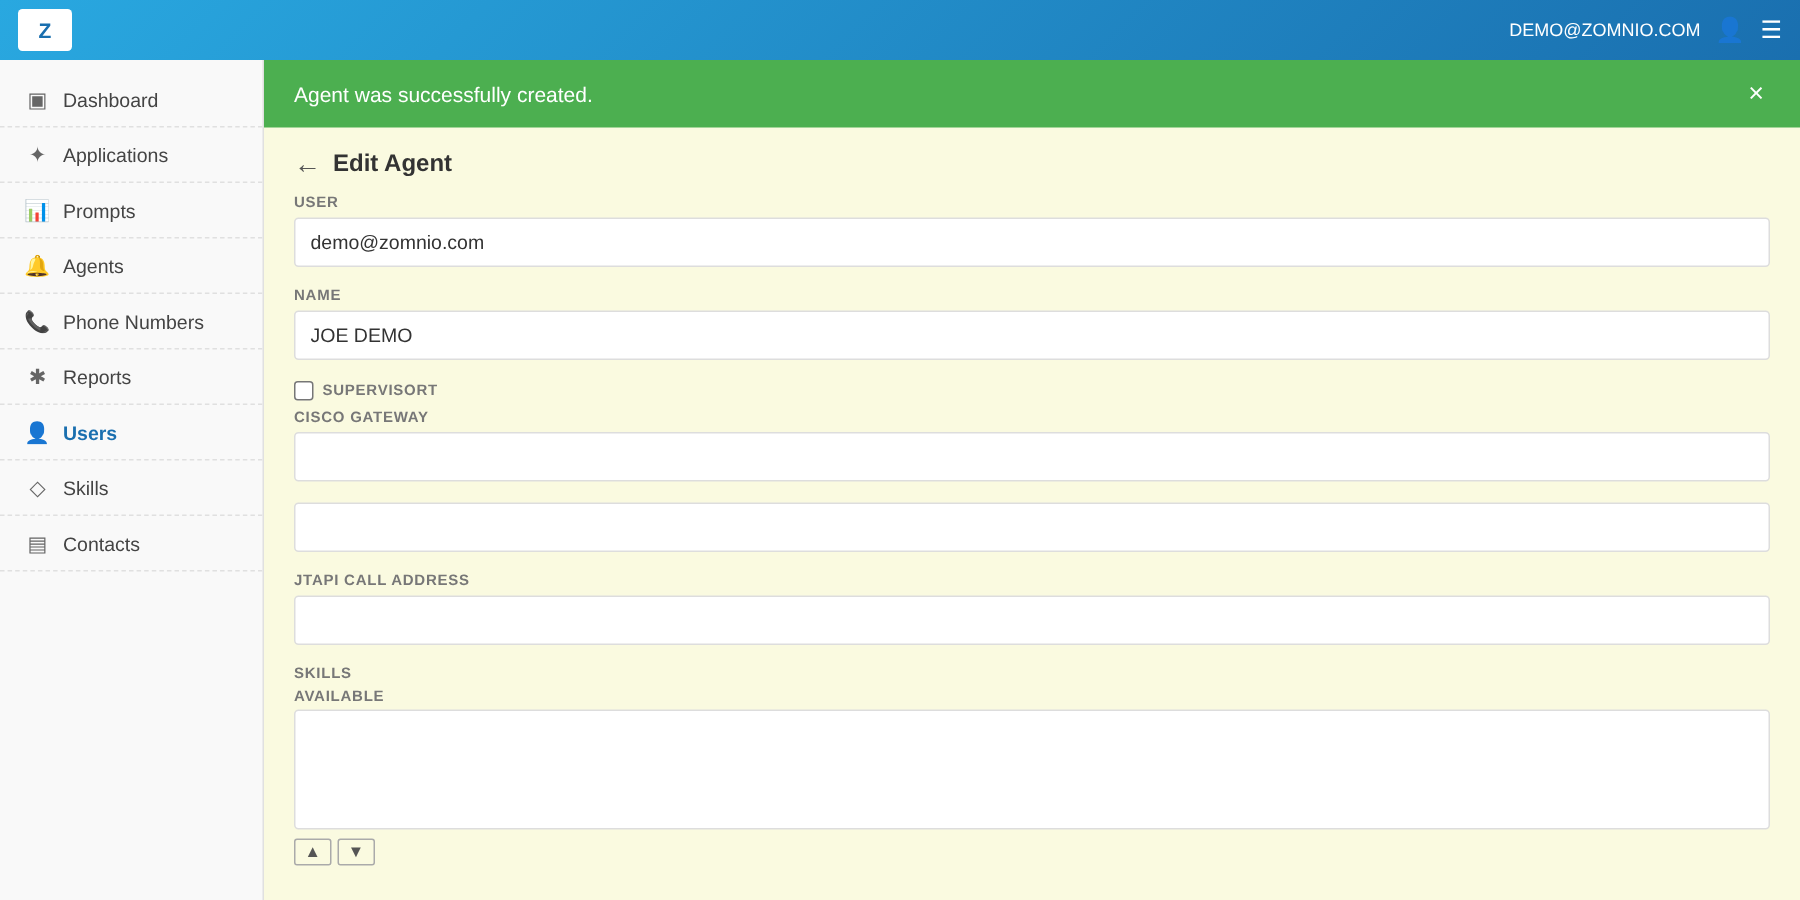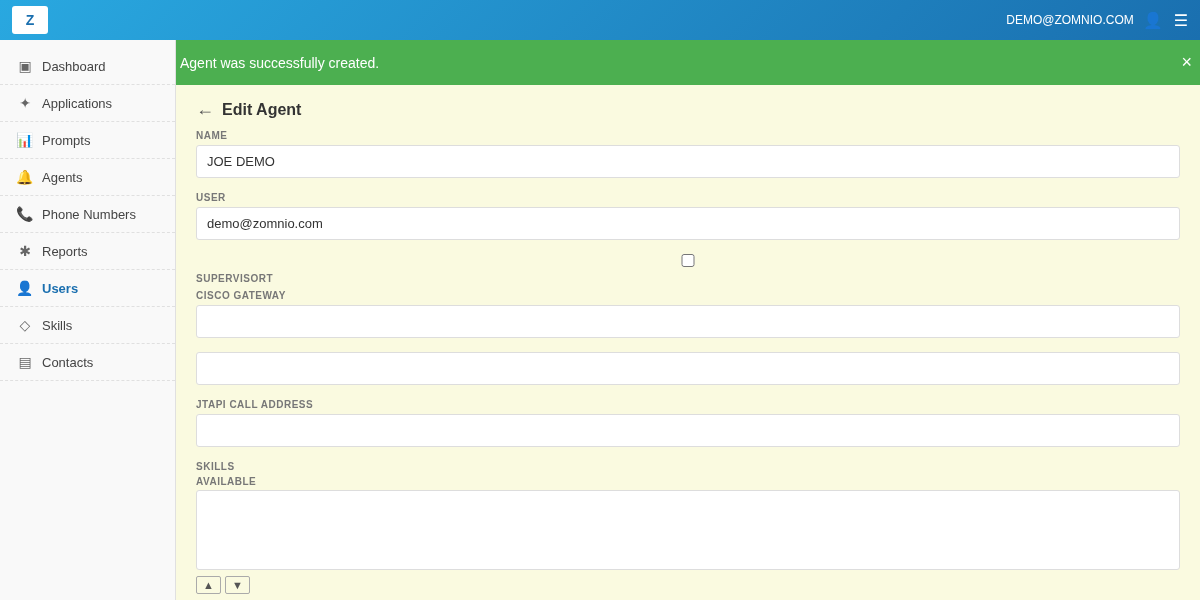--- a/index.html
+++ b/index.html
@@ -81,21 +81,21 @@
       flex: 1;
       background: #fafae0;
       overflow-y: auto;
       position: relative;
     }
 
     
     .success-banner {
       background: #4caf50;
       color: #fff;
-      padding: 12px 4px;
+      padding: 12px 20px;
       display: flex;
       align-items: center;
       justify-content: space-between;
       font-size: 14px;
     }
     .success-banner .close-btn {
       background: none;
       border: none;
       color: #fff;
       font-size: 18px;
@@ -142,23 +142,23 @@
       border: 1px solid #ddd;
       border-radius: 3px;
       background: #fff;
       font-size: 13px;
       color: #333;
     }
 
     
     .checkbox-row {
       display: flex;
+      align-items: center;
       gap: 6px;
       margin-bottom: 6px;
-      flex-direction: column;
     }
     .checkbox-row input[type="checkbox"] { cursor: pointer; }
     .checkbox-label {
       font-size: 10px;
       font-weight: bold;
       color: #777;
       letter-spacing: 0.5px;
       text-transform: uppercase;
     }
 
@@ -271,27 +271,27 @@
     </div>
 
     <div class="page-header">
       <span class="back-arrow">←</span>
       <span>Edit Agent</span>
     </div>
 
     <div class="form-area">
 
       <div class="form-group">
+        <label class="form-label">USER</label>
+        <input class="form-input" type="text" value="demo@zomnio.com" style="">
+      </div>
+
+      <div class="form-group">
         <label class="form-label">NAME</label>
         <input class="form-input" type="text" value="JOE DEMO" style="">
-      </div>
-
-      <div class="form-group">
-        <label class="form-label">USER</label>
-        <input class="form-input" type="text" value="demo@zomnio.com" style="">
       </div>
 
       <div class="checkbox-row">
         <input type="checkbox" id="supervisor-chk" style="">
         <label class="checkbox-label" for="supervisor-chk">SUPERVISORT</label>
       </div>
 
       <div class="form-group">
         <label class="form-label">CISCO GATEWAY</label>
         <input class="form-input" type="text" value="" style="">

